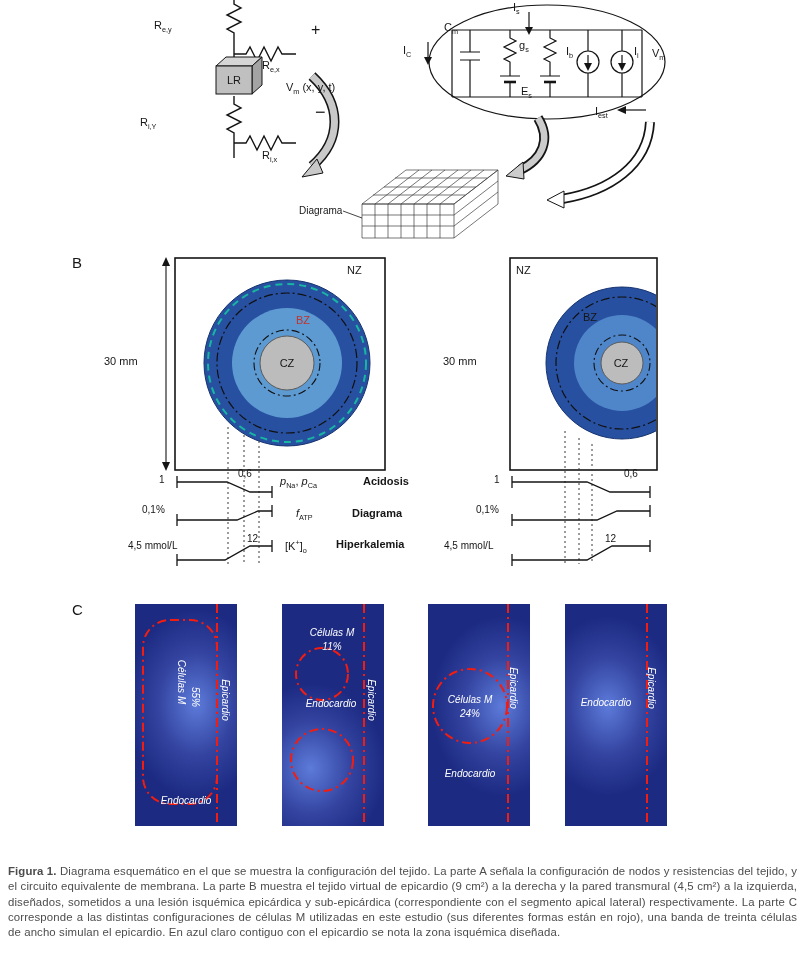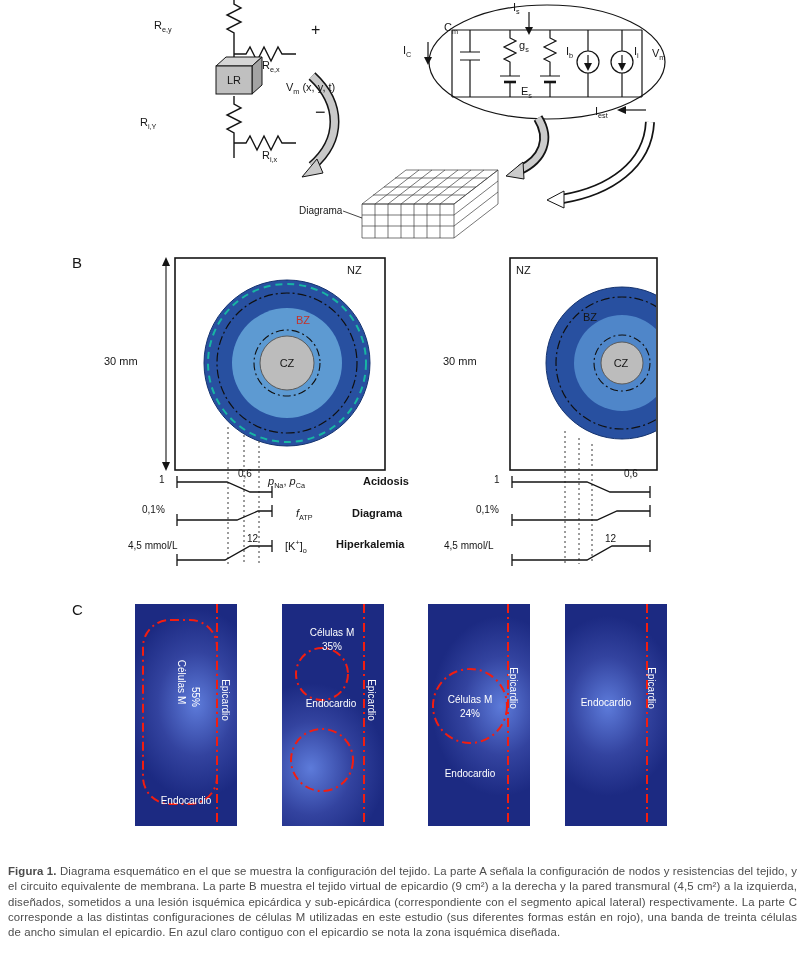--- a/index.html
+++ b/index.html
@@ -2,21 +2,21 @@
 <html><head>
 <meta charset="utf-8">
 <style>
   html,body{margin:0;padding:0;background:#fff;}
   #canvas{position:relative;width:803px;height:966px;background:#ffffff;overflow:hidden;
           font-family:"Liberation Sans",sans-serif;color:#161616;}
   svg.layer{position:absolute;}
   .lbl{position:absolute;font-size:11px;line-height:1;white-space:nowrap;color:#161616;}
   .c{transform:translate(-50%,-50%);}
   .vt{writing-mode:vertical-rl;}
-  .w{color:#ffffff;}
+  .w{color:#ffffff;font-style:italic;}
   .b{font-weight:bold;}
   .red{color:#c4322a;}
   .s10{font-size:10px;}
   .s15{font-size:15px;}
   .s16{font-size:16px;}
   .s18{font-size:18px;}
   sub{font-size:0.66em;}
   sup{font-size:0.66em;}
   .panelC{position:absolute;width:102px;height:222px;}
   #p1{left:135px;top:604px;background:radial-gradient(70px 95px at 60% 45%,#5d7bda 0%,#33439f 55%,#1c2a82 100%);}
@@ -211,34 +211,34 @@
   <span class="lbl s10" style="left:238px;top:469px">0,6</span>
   <span class="lbl s10" style="left:142px;top:505px">0,1%</span>
   <span class="lbl s10" style="left:128px;top:541px">4,5 mmol/L</span>
   <span class="lbl s10" style="left:247px;top:534px">12</span>
   <span class="lbl s10" style="left:494px;top:475px">1</span>
   <span class="lbl s10" style="left:624px;top:469px">0,6</span>
   <span class="lbl s10" style="left:476px;top:505px">0,1%</span>
   <span class="lbl s10" style="left:444px;top:541px">4,5 mmol/L</span>
   <span class="lbl s10" style="left:605px;top:534px">12</span>
 
-  <span class="lbl" style="left:268px;top:476px"><i>p</i><sub>Na</sub><span>, </span><i>p</i><sub>Ca</sub></span>
+  <span class="lbl" style="left:280px;top:476px"><i>p</i><sub>Na</sub><span>, </span><i>p</i><sub>Ca</sub></span>
   <span class="lbl b" style="left:363px;top:476px">Acidosis</span>
   <span class="lbl" style="left:296px;top:508px"><i>f</i><sub>ATP</sub></span>
   <span class="lbl b" style="left:352px;top:508px">Diagrama</span>
   <span class="lbl" style="left:285px;top:539px"><span>[K</span><sup>+</sup><span>]</span><sub>o</sub></span>
   <span class="lbl b" style="left:336px;top:539px">Hiperkalemia</span>
 
   <span class="lbl s15" style="left:72px;top:602px">C</span>
   <span class="lbl s10 w vt c" style="left:181px;top:682px">Células M</span>
   <span class="lbl s10 w vt c" style="left:195px;top:697px">55%</span>
   <span class="lbl s10 w vt c" style="left:225px;top:700px">Epicardio</span>
   <span class="lbl s10 w c" style="left:186px;top:801px">Endocardio</span>
   <span class="lbl s10 w c" style="left:332px;top:633px">Células M</span>
-  <span class="lbl s10 w c" style="left:332px;top:647px">35%</span>
+  <span class="lbl s10 w c" style="left:332px;top:647px">11%</span>
   <span class="lbl s10 w c" style="left:331px;top:704px">Endocardio</span>
   <span class="lbl s10 w vt c" style="left:371px;top:700px">Epicardio</span>
   <span class="lbl s10 w c" style="left:470px;top:700px">Células M</span>
   <span class="lbl s10 w c" style="left:470px;top:714px">24%</span>
   <span class="lbl s10 w vt c" style="left:513px;top:688px">Epicardio</span>
   <span class="lbl s10 w c" style="left:470px;top:774px">Endocardio</span>
   <span class="lbl s10 w c" style="left:606px;top:703px">Endocardio</span>
   <span class="lbl s10 w vt c" style="left:651px;top:688px">Epicardio</span>
 
   <p class="caption"><b>Figura 1.</b><span> Diagrama esquemático en el que se muestra la configuración del tejido. La parte A señala la configuración de nodos y resistencias del tejido, y el circuito equivalente de membrana. La parte B muestra el tejido virtual de epicardio (9 cm²) a la derecha y la pared transmural (4,5 cm²) a la izquierda, diseñados, sometidos a una lesión isquémica epicárdica y sub-epicárdica (correspondiente con el segmento apical lateral) respectivamente. La parte C corresponde a las distintas configuraciones de células M utilizadas en este estudio (sus diferentes formas están en rojo), una banda de treinta células de ancho simulan el epicardio. En azul claro contiguo con el epicardio se nota la zona isquémica diseñada.</span></p>

